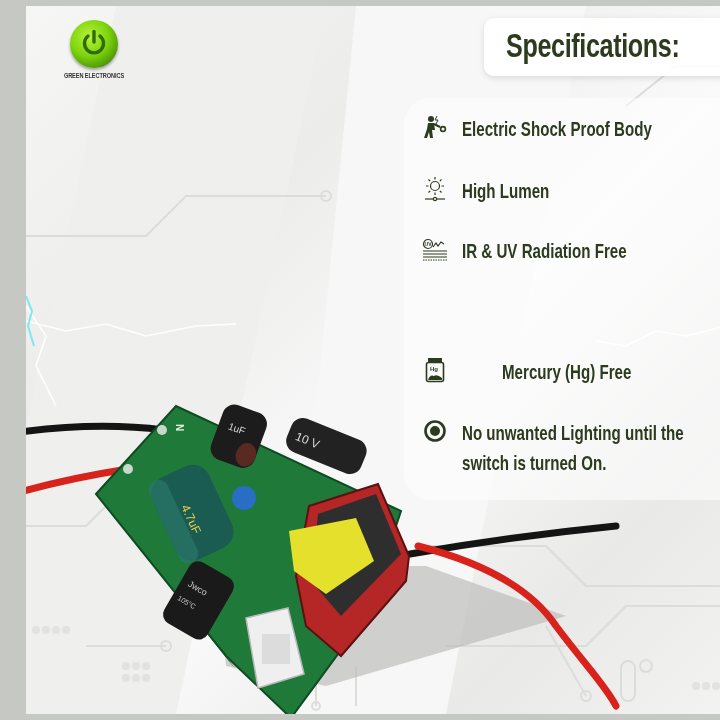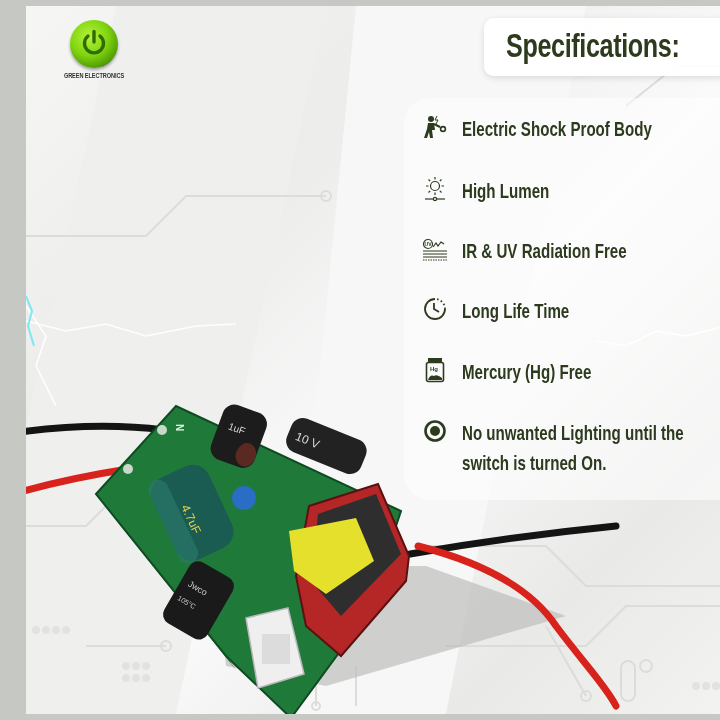--- a/index.html
+++ b/index.html
@@ -126,32 +126,22 @@
         <circle cx="6" cy="6" r="4.5"></circle>
         <text x="2.6" y="8" font-size="5" fill="#2c3a1d" stroke="none" font-family="Liberation Sans, sans-serif" font-weight="bold">UV</text>
         <path d="M11,9 L14,5 L16,8 L19,4 L22,6"></path>
         <path d="M1,13 H25 M1,16 H25 M1,19 H25"></path>
         <path d="M1,22 H25" stroke-dasharray="1.5,1"></path>
       </svg>
     </span>
     <span class="lbl">IR &amp; UV Radiation Free</span>
   </div>
 
-  <div class="feature" style="top:290px;">
-    <span class="ic">
-      <svg width="26" height="26" viewBox="0 0 26 26" fill="none" stroke="#2c3a1d" stroke-width="1.8">
-        <path d="M13,3 A10,10 0 1 0 23,13"></path>
-        <path d="M23,13 A10,10 0 0 0 13,3" stroke-dasharray="1.5,2.5"></path>
-        <path d="M12,7 V13 L17,16"></path>
-      </svg>
-    </span>
-    <span class="lbl">Long Life Time</span>
-  </div>
-
-  <div class="feature" style="top:351px;">
+
+  <div class="feature" style="top:351px;gap:40px;">
     <span class="ic">
       <svg width="26" height="26" viewBox="0 0 26 26">
         <rect x="6" y="1" width="14" height="4" fill="#2c3a1d"></rect>
         <rect x="4.5" y="5.5" width="17" height="19" rx="2" fill="none" stroke="#2c3a1d" stroke-width="1.6"></rect>
         <text x="8" y="14" font-size="6" fill="#2c3a1d" font-family="Liberation Sans, sans-serif" font-weight="bold">Hg</text>
         <path d="M6,23 Q8,17 12,19 Q15,17 20,21 L20,23 Z" fill="#2c3a1d"></path>
       </svg>
     </span>
     <span class="lbl">Mercury (Hg) Free</span>
   </div>

